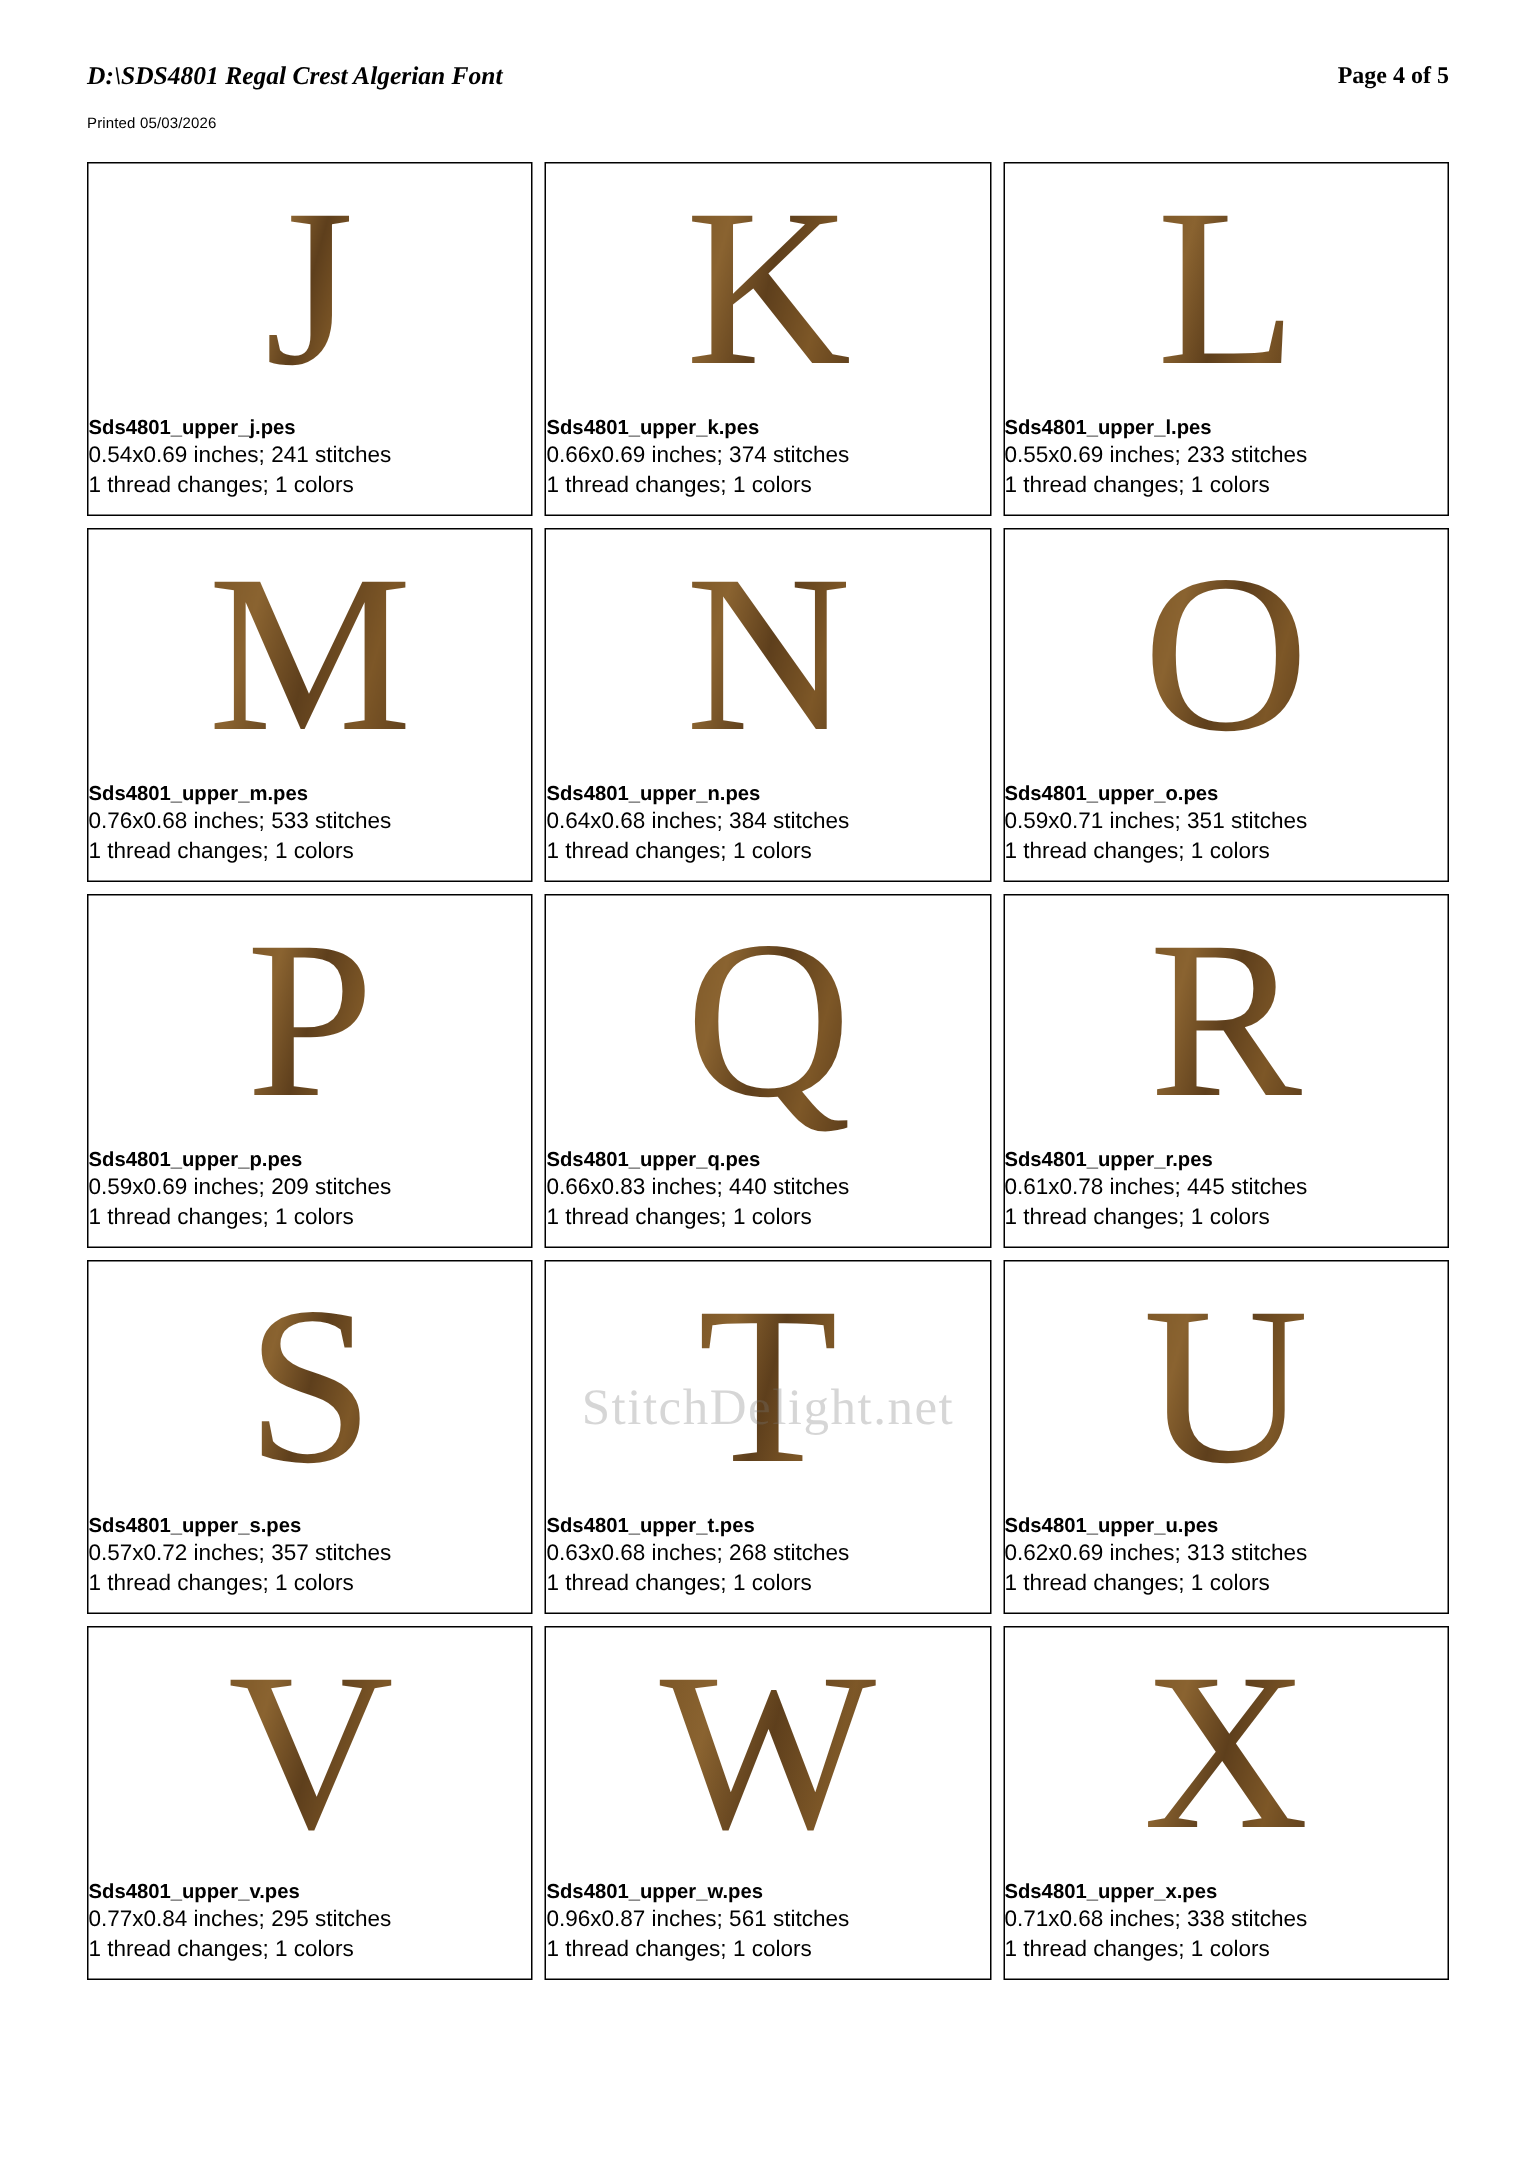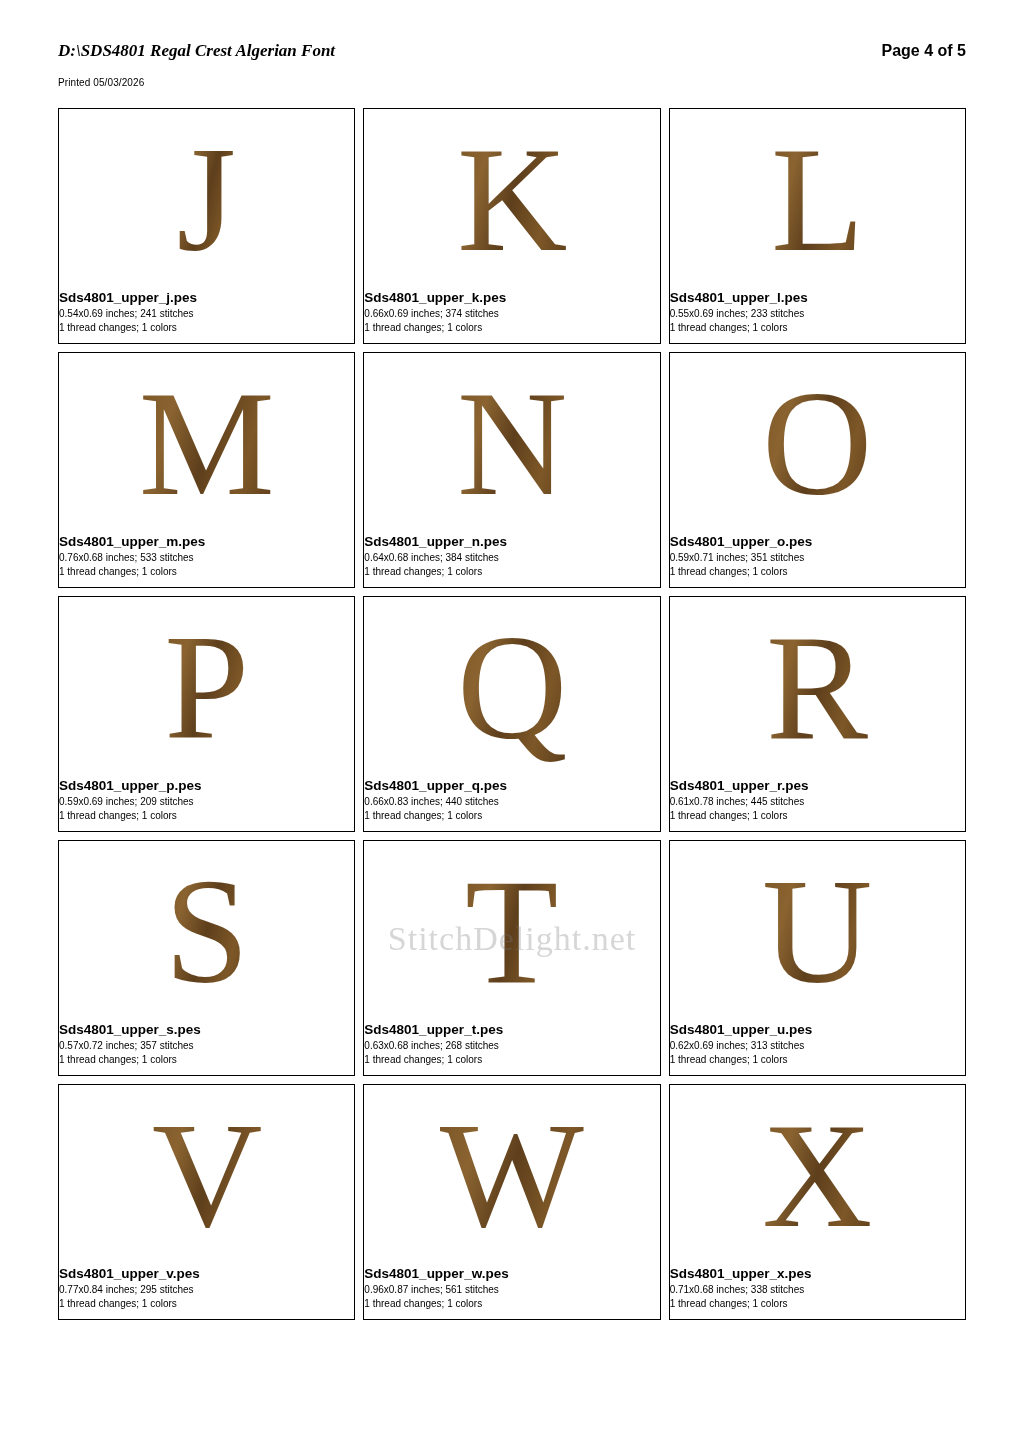--- a/index.html
+++ b/index.html
@@ -47,20 +47,21 @@
     font-size: 10px;
     font-weight: normal;
     font-style: normal;
     margin-top: 16px;
     letter-spacing: 0.1px;
   }
   .page-num {
     font-size: 16px;
     font-weight: bold;
     padding-top: 2px;
+    font-family: Liberation Serif, serif;
   }
   .grid {
     margin-top: 20px;
     display: grid;
     grid-template-columns: repeat(3, 1fr);
     column-gap: 8px;
     row-gap: 8px;
   }
   .cell {
     border: 1px solid #000000;
@@ -99,21 +100,21 @@
     width: 100%;
     text-align: left;
     padding-bottom: 9px;
   }
   .cap-name {
     font-size: 13.5px;
     font-weight: bold;
     line-height: 1.35;
   }
   .cap-line {
-    font-size: 10px;
+    font-size: 15px;
     line-height: 1.35;
   }
   .watermark {
     position: absolute;
     left: 0;
     right: 0;
     top: 880px;
     text-align: center;
     font-family: "Liberation Serif", serif;
     font-size: 34px;

